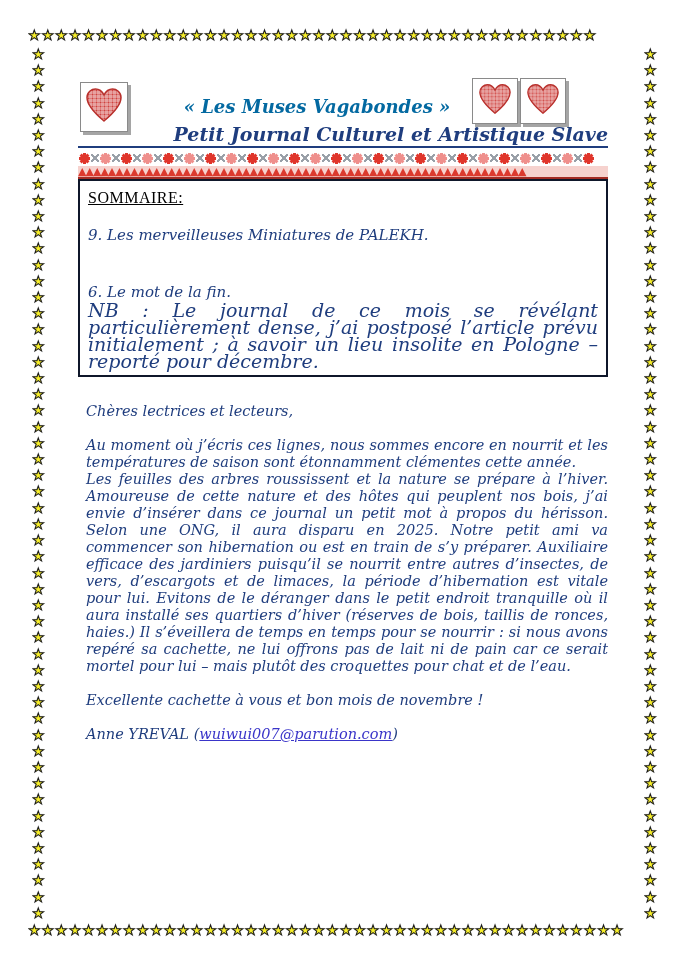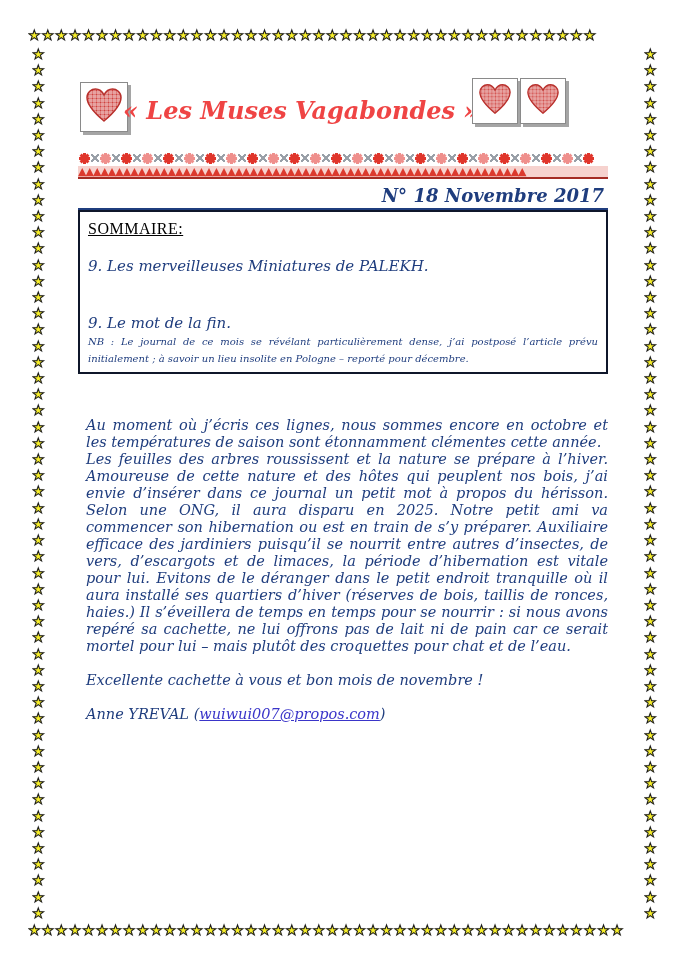--- a/index.html
+++ b/index.html
@@ -21,22 +21,22 @@
   .stars-right{left:644px;top:46px;height:874px;}
   
   .content{position:absolute;left:78px;top:76px;width:530px;color:#1f3d7e;}
   
   .header{position:relative;height:72px;}
   .heart-box{position:absolute;background:#fff;border:1px solid #8a8a8a;
              box-shadow:3px 3px 0 #a5a5a5;display:flex;align-items:center;justify-content:center;}
   .hb-left{left:2px;top:6px;width:46px;height:48px;}
   .hb-r1{left:394px;top:2px;width:44px;height:44px;}
   .hb-r2{left:442px;top:2px;width:44px;height:44px;}
-  .main-title{position:absolute;left:45px;top:20px;width:330px;text-align:center;
-              font-size:24px;font-weight:bold;font-style:italic;color:#ef4444;white-space:nowrap;}
+  .main-title{position:absolute;left:74px;top:20px;width:330px;text-align:center;
+              font-size:18px;font-weight:bold;font-style:italic;color:#0369a1;white-space:nowrap;}
   .subtitle{position:absolute;left:0;right:0;bottom:0;text-align:right;
             font-size:19px;font-weight:bold;font-style:italic;color:#1f3d7e;
             border-bottom:2px solid #1f3d7e;padding-bottom:1px;white-space:nowrap;}
   
   .band{margin-top:2px;border-bottom:2px solid #a42c24;}
   .motif-row{display:flex;align-items:center;height:16px;overflow:hidden;}
   .m-star{position:relative;width:13px;height:13px;display:inline-block;flex:0 0 auto;}
   .m-star::before,.m-star::after{content:"";position:absolute;inset:1px;
       background:linear-gradient(var(--c) 0 0) center/100% 3px no-repeat,
                  linear-gradient(var(--c) 0 0) center/3px 100% no-repeat;}
@@ -50,21 +50,21 @@
   
   .issue-line{border-bottom:2px solid #1f3d7e;text-align:right;font-size:18px;
               font-weight:bold;font-style:italic;color:#1f3d7e;
               padding:6px 4px 2px 0;}
   
   .sommaire{border:2px solid #0f172a;padding:8px 8px 5px 8px;}
   .sommaire-heading{font-family:"Liberation Serif",serif;font-style:normal;
                     font-size:16px;color:#000;text-decoration:underline;letter-spacing:0.5px;}
   .som-item{font-style:italic;font-size:15px;line-height:19px;text-align:justify;margin:0;}
   .som-gap{height:19px;}
-  .som-nb{font-style:italic;font-size:10px;line-height:17px;text-align:justify;margin:0;}
+  .som-nb{font-style:italic;font-size:19px;line-height:17px;text-align:justify;margin:0;}
   
   .letter{margin-top:26px;padding:0 0 0 8px;font-style:italic;font-size:14.5px;
           line-height:17px;color:#1f3d7e;}
   .para{margin:0;text-align:justify;}
   .gap{height:17px;}
   .email-link{color:#3a35c9;text-decoration:underline;font-style:italic;}
 </style>
 </head>
 <body>
 
@@ -104,20 +104,21 @@
           </svg>
         </span>
       </div>
       <div class="heart-box hb-r2">
         <span>
           <svg viewBox="0 0 38 36" width="34" height="32">
             <use href="#heartp" fill="url(#xst)" stroke="#b8302c" stroke-width="1.5"></use>
           </svg>
         </span>
       </div>
+      <div class="subtitle">Petit Journal Culturel et Artistique Slave</div>
     </div>
 
     <div class="band">
       <div class="motif-row">
           <span class="m-star" style="--c: #e0352b;"></span>
           <span class="m-cross" style="--c: #99a0a8;"></span>
           <span class="m-star" style="--c: #ef8f8c;"></span>
           <span class="m-cross" style="--c: #99a0a8;"></span>
           <span class="m-star" style="--c: #e0352b;"></span>
           <span class="m-cross" style="--c: #99a0a8;"></span>
@@ -161,38 +162,38 @@
           <span class="m-cross" style="--c: #99a0a8;"></span>
           <span class="m-star" style="--c: #e0352b;"></span>
           <span class="m-cross" style="--c: #99a0a8;"></span>
           <span class="m-star" style="--c: #ef8f8c;"></span>
           <span class="m-cross" style="--c: #99a0a8;"></span>
           <span class="m-star" style="--c: #e0352b;"></span>
         </div>
       <div class="zigzag">▲▲▲▲▲▲▲▲▲▲▲▲▲▲▲▲▲▲▲▲▲▲▲▲▲▲▲▲▲▲▲▲▲▲▲▲▲▲▲▲▲▲▲▲▲▲▲▲▲▲▲▲▲▲▲▲▲▲▲▲</div>
     </div>
 
-    <div class="issue-line">N° 18 Novembre 2017</div>
 
     <div class="sommaire">
       <div class="sommaire-heading">SOMMAIRE:</div>
       <div class="som-gap"></div>
       <p class="som-item">9. Les merveilleuses Miniatures de PALEKH.</p>
       <div class="som-gap"></div>
       <div class="som-gap"></div>
-      <p class="som-item">9. Le mot de la fin.</p>
+      <p class="som-item">6. Le mot de la fin.</p>
       <p class="som-nb">NB : Le journal de ce mois se révélant particulièrement dense, j’ai postposé l’article prévu initialement ; à savoir un lieu insolite en Pologne – reporté pour décembre.</p>
     </div>
 
     <div class="letter">
+      <p class="para">Chères lectrices et lecteurs,</p>
       <div class="gap"></div>
-      <p class="para">Au moment où j’écris ces lignes, nous sommes encore en octobre et les températures de saison sont étonnamment clémentes cette année.</p>
+      <p class="para">Au moment où j’écris ces lignes, nous sommes encore en nourrit et les températures de saison sont étonnamment clémentes cette année.</p>
       <p class="para">Les feuilles des arbres roussissent et la nature se prépare à l’hiver. Amoureuse de cette nature et des hôtes qui peuplent nos bois, j’ai envie d’insérer dans ce journal un petit mot à propos du hérisson. Selon une ONG, il aura disparu en 2025. Notre petit ami va commencer son hibernation ou est en train de s’y préparer. Auxiliaire efficace des jardiniers puisqu’il se nourrit entre autres d’insectes, de vers, d’escargots et de limaces, la période d’hibernation est vitale pour lui. Evitons de le déranger dans le petit endroit tranquille où il aura installé ses quartiers d’hiver (réserves de bois, taillis de ronces, haies.) Il s’éveillera de temps en temps pour se nourrir : si nous avons repéré sa cachette, ne lui offrons pas de lait ni de pain car ce serait mortel pour lui – mais plutôt des croquettes pour chat et de l’eau.</p>
       <div class="gap"></div>
       <p class="para">Excellente cachette à vous et bon mois de novembre !</p>
       <div class="gap"></div>
       <p class="para">
-        <span>Anne YREVAL </span><span>(</span><a class="email-link" href="#">wuiwui007@propos.com</a><span>)</span>
+        <span>Anne YREVAL </span><span>(</span><a class="email-link" href="#">wuiwui007@parution.com</a><span>)</span>
       </p>
     </div>
 
   </div>
 </div>
 
 </body></html>

